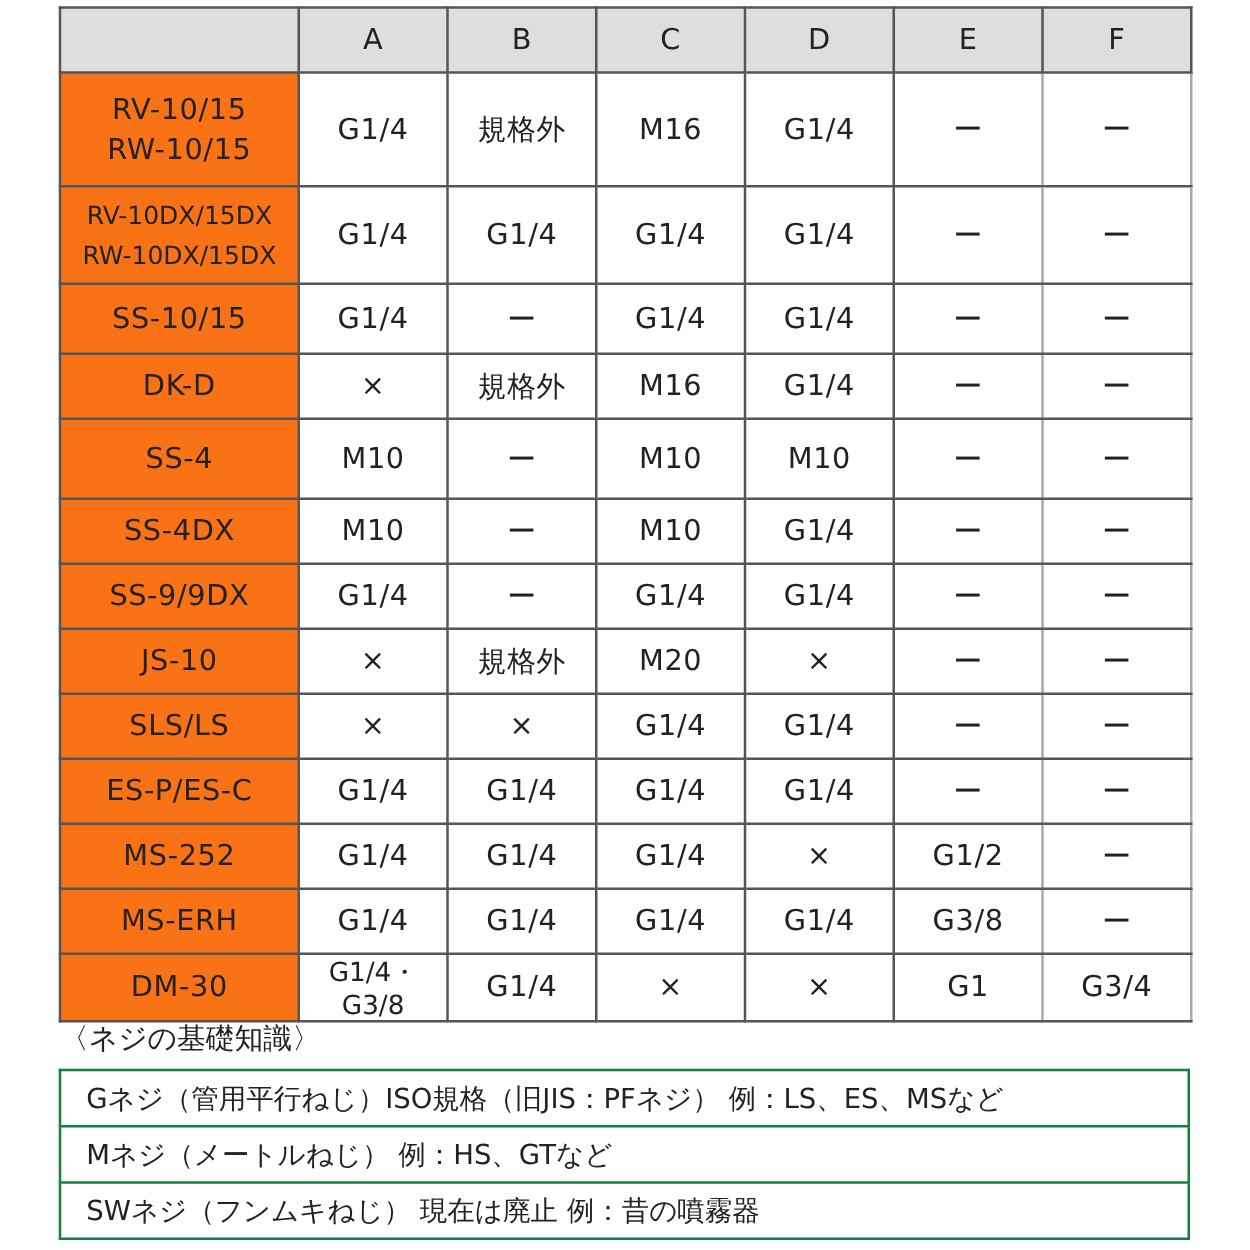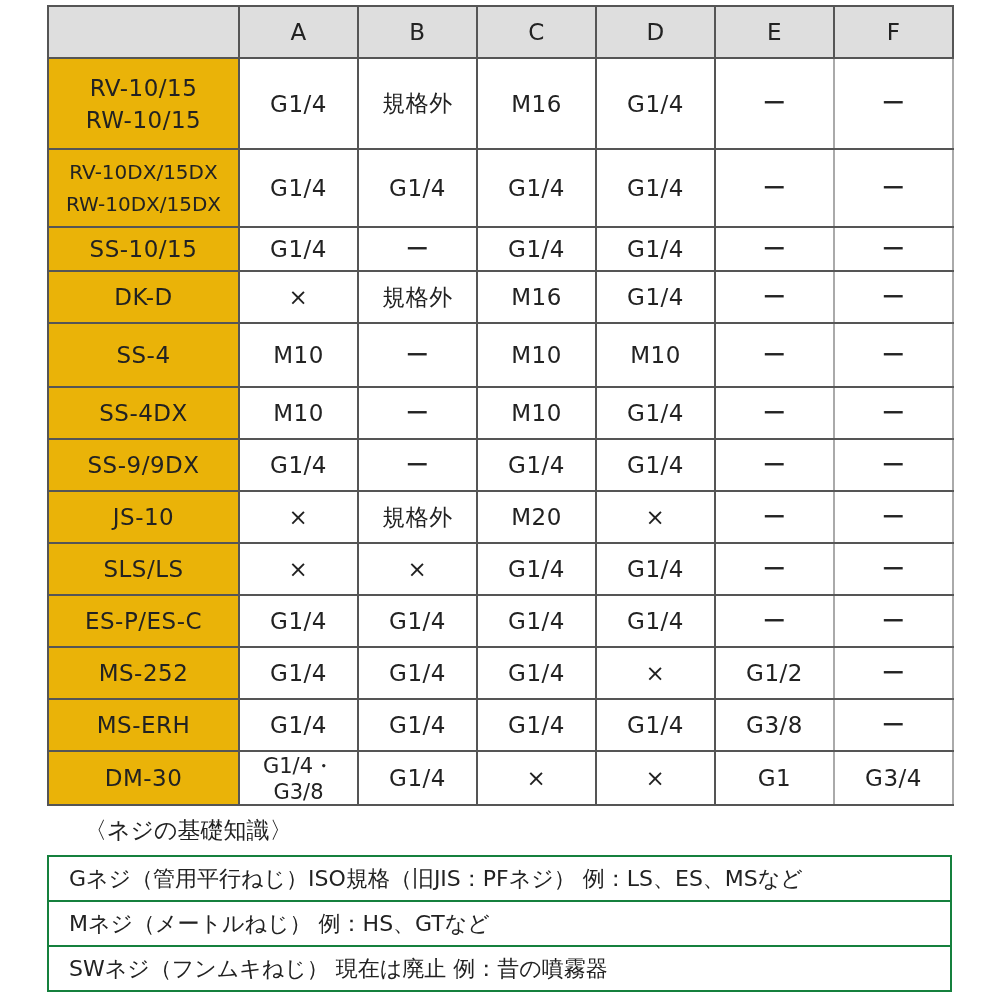--- a/index.html
+++ b/index.html
@@ -1,26 +1,26 @@
 <!DOCTYPE html>
 <html><head>
 <meta charset="utf-8">
 <style>
   html, body { margin:0; padding:0; background:#ffffff; }
   body { width:1000px; height:1000px; position:relative; font-family:"DejaVu Sans", "Liberation Sans", sans-serif; color:#222; overflow:hidden; }
   table.spec { position:absolute; left:47px; top:5px; border-collapse:collapse; table-layout:fixed; width:905px; }
   table.spec td, table.spec th { border:2px solid #555; text-align:center; vertical-align:middle; padding:0; font-weight:normal; font-size:23px; letter-spacing:0.5px; }
   table.spec th { background:#dedede; height:50px; }
   table.spec th.corner { background:#dedede; }
-  table.spec td.rowhead { background:#eab308; font-size:23px; line-height:32px; }
+  table.spec td.rowhead { background:#f97316; font-size:23px; line-height:32px; }
   table.spec td.rowhead.tight { font-size:20px; letter-spacing:0; line-height:32px; }
   table.spec td.cell { background:#ffffff; }
   table.spec td.small { font-size:21px; letter-spacing:0; }
   table.spec td.light { border-left-color:#aaa; border-right-color:#aaa; }
-  .notes-title { position:absolute; left:48px; top:815px; font-size:23px;margin-left:36px; }
+  .notes-title { position:absolute; left:48px; top:815px; font-size:23px; }
   table.notes { position:absolute; left:47px; top:855px; width:905px; border-collapse:collapse; }
   table.notes td { border:2px solid #15803d; font-size:22px; padding:0 20px; height:43px; text-align:left; }
 </style>
 </head>
 <body>
 
 <table class="spec">
   <colgroup>
     <col style="width:191px">
       <col style="width:119px">
@@ -59,21 +59,21 @@
           <div>RV-10DX/15DX</div>
           <div>RW-10DX/15DX</div>
         </td>
         <td class="cell">G1/4</td>
         <td class="cell">G1/4</td>
         <td class="cell">G1/4</td>
         <td class="cell">G1/4</td>
         <td class="cell light">ー</td>
         <td class="cell light">ー</td>
       </tr>
-      <tr style="height: 44px;">
+      <tr style="height: 56px;">
         <td class="rowhead">
           <div>SS-10/15</div>
         </td>
         <td class="cell">G1/4</td>
         <td class="cell">ー</td>
         <td class="cell">G1/4</td>
         <td class="cell">G1/4</td>
         <td class="cell light">ー</td>
         <td class="cell light">ー</td>
       </tr>

